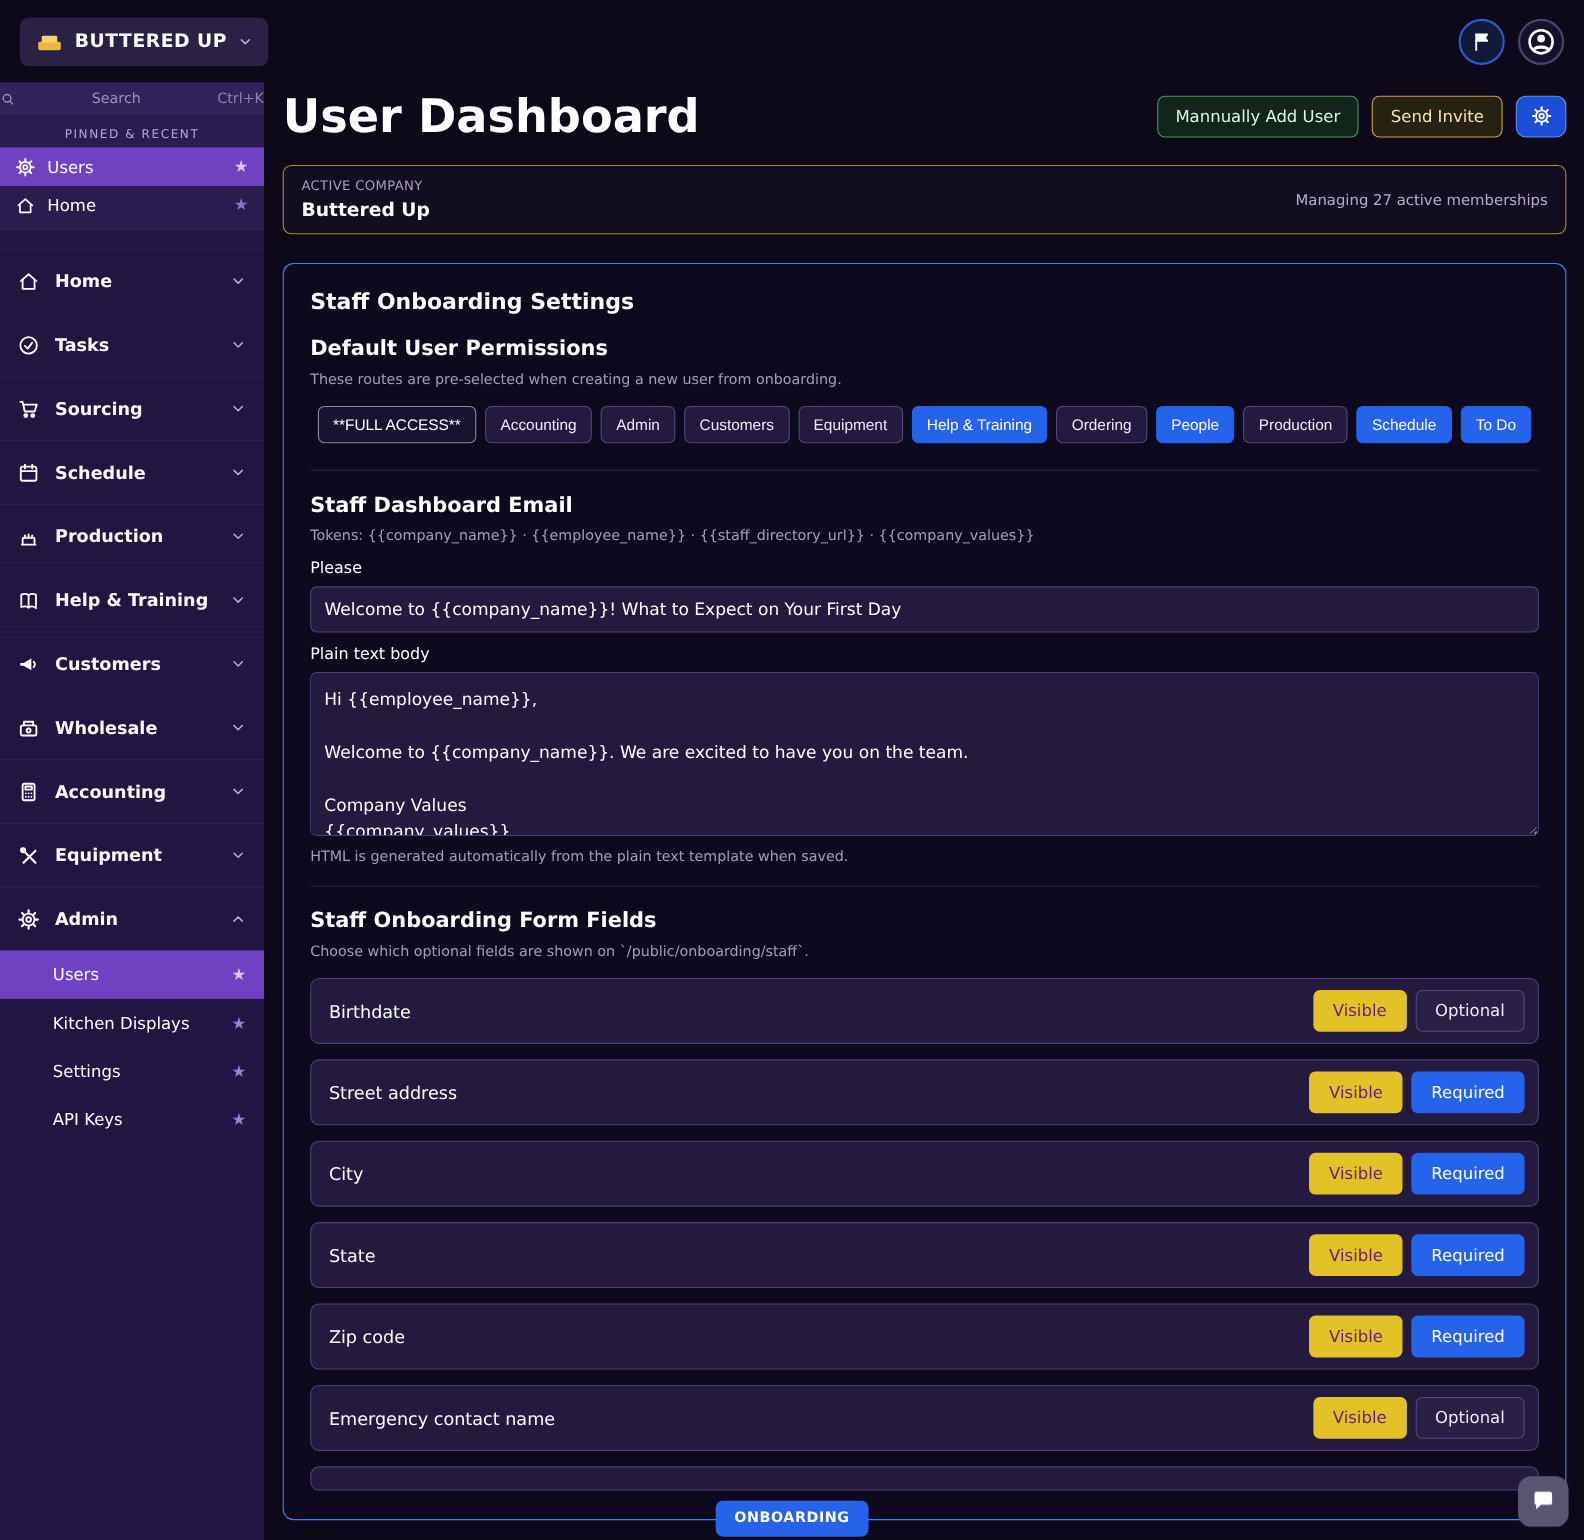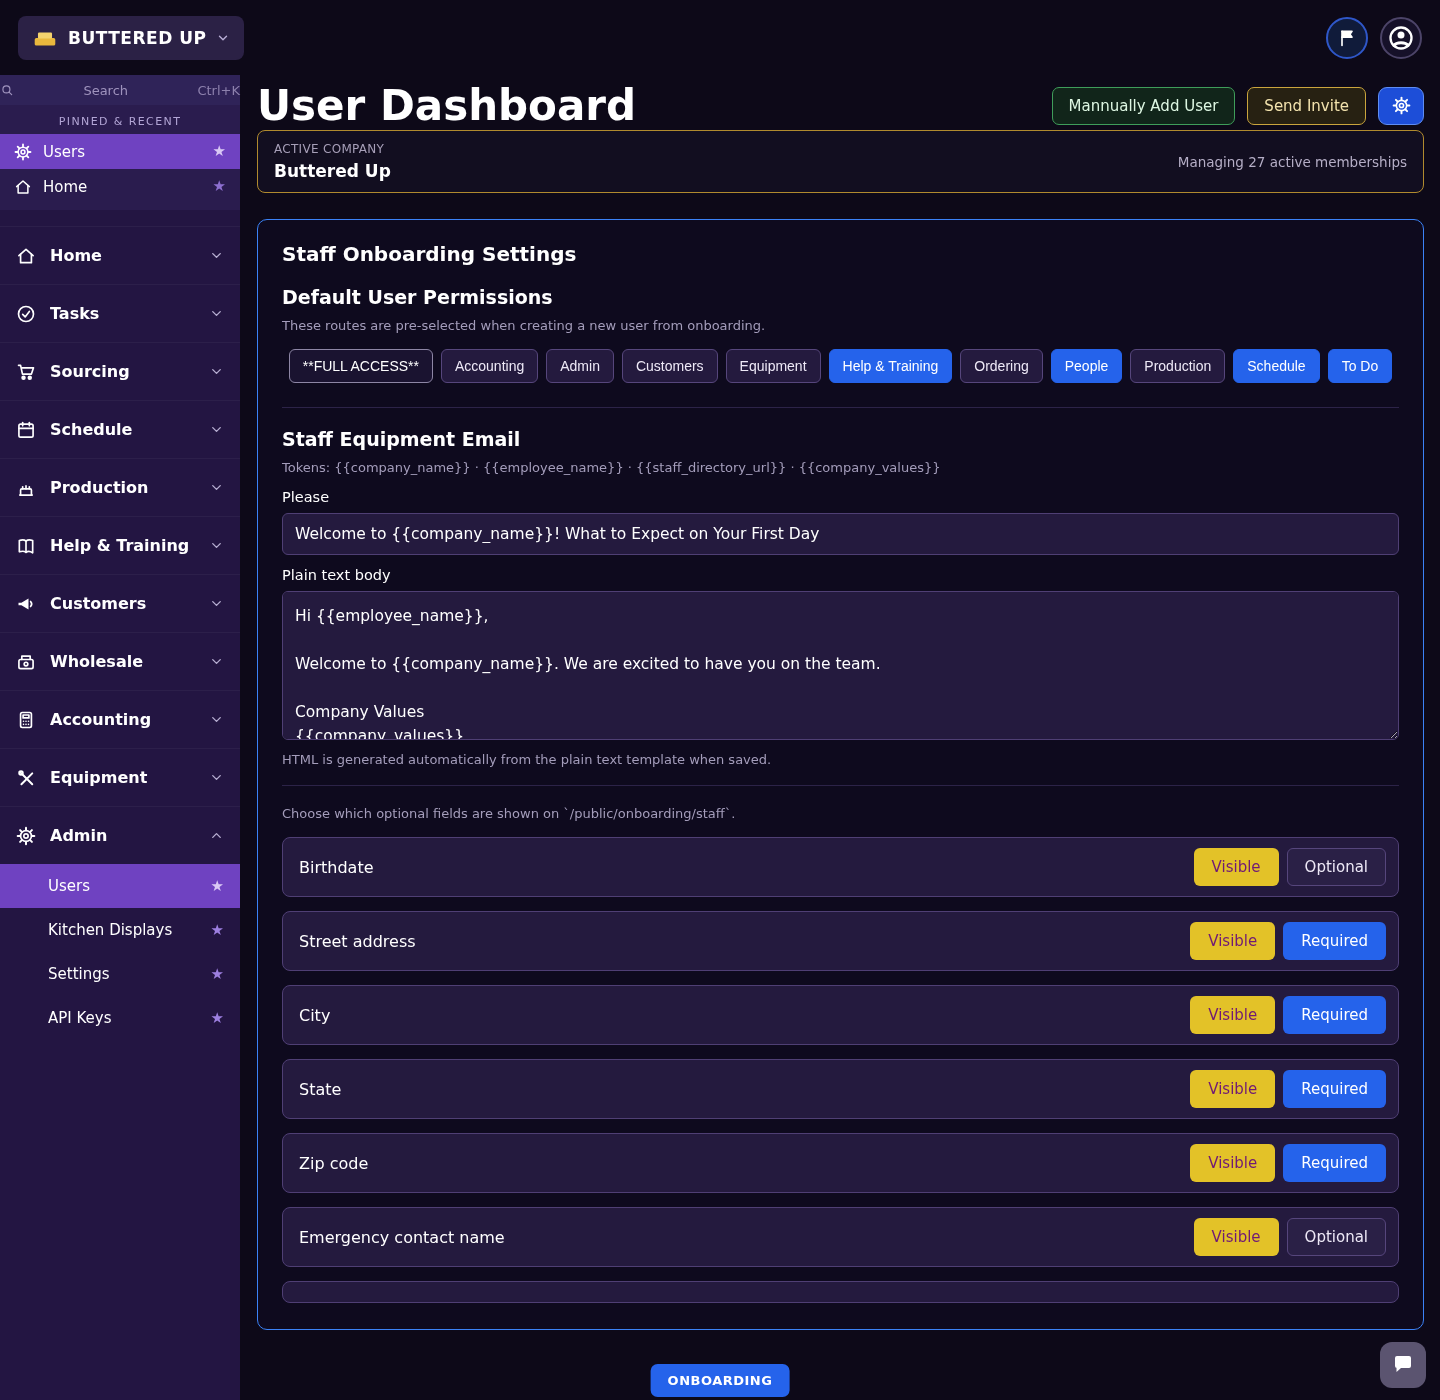--- a/index.html
+++ b/index.html
@@ -49,21 +49,21 @@
   .main { position:absolute; left:240px; top:75px; right:0; padding:6px 16px 0 17px; }
   .title-row { display:flex; align-items:center; justify-content:space-between; }
   .page-title { font-size:42px; font-weight:bold; margin:0; }
   .actions { display:flex; align-items:center; gap:12px; }
   .btn { border-radius:7px; font-size:15px; padding:9px 16px; cursor:pointer; font-family:inherit; }
   .btn-green { background:#11251a; border:1px solid #3f9d5a; color:#ddf6e2; }
   .btn-yellow { background:#272112; border:1px solid #caa53d; color:#f3e3ae; }
   .btn-gear { width:46px; height:38px; background:#1d4ed8; border:1px solid #5f8df3; border-radius:9px; color:#fff; display:flex; align-items:center; justify-content:center; cursor:pointer; }
   .btn-gear .ic { width:19px; height:19px; }
 
-  .company-box { border:1px solid #b08a2e; border-radius:8px; background:#120e20; padding:11px 16px; display:flex; align-items:center; justify-content:space-between; }
+  .company-box { margin-top:20px; border:1px solid #b08a2e; border-radius:8px; background:#120e20; padding:11px 16px; display:flex; align-items:center; justify-content:space-between; }
   .company-label { font-size:12px; color:#a79fb8; letter-spacing:.3px; }
   .company-name { font-size:17px; font-weight:bold; margin-top:5px; }
   .company-status { font-size:13.5px; color:#b5aec6; }
 
   .panel { margin-top:26px; border:1px solid #3b82f6; border-radius:10px; background:#0e0a1e; padding:22px 24px 26px; }
   .h2 { font-size:20px; font-weight:bold; margin:0 0 20px; }
   .h3 { font-size:19px; font-weight:bold; margin:0 0 10px; }
   .caption { font-size:13px; color:#a49dbb; margin:0 0 16px; }
 
   .chips { display:flex; flex-wrap:wrap; gap:8px; margin-bottom:24px;justify-content:center; }
@@ -426,37 +426,38 @@
       <button class="chip active">Help &amp; Training</button>
       <button class="chip inactive">Ordering</button>
       <button class="chip active">People</button>
       <button class="chip inactive">Production</button>
       <button class="chip active">Schedule</button>
       <button class="chip active">To Do</button>
     </div>
 
     <hr class="divider">
 
-    <div class="h3">Staff Equipment Email</div>
+    <div class="h3">Staff Dashboard Email</div>
     <p class="tokens">Tokens: {{company_name}} · {{employee_name}} · {{staff_directory_url}} · {{company_values}}</p>
     <div class="field-label">Please</div>
     <input class="text-input" type="text" value="Welcome to {{company_name}}! What to Expect on Your First Day" style="">
     <div class="field-label">Plain text body</div>
     <textarea class="textarea" style="">Hi {{employee_name}},
 
 Welcome to {{company_name}}. We are excited to have you on the team.
 
 Company Values
 {{company_values}}
 
 Please reply to this email if you have questions before your first shift.</textarea>
     <p class="footnote">HTML is generated automatically from the plain text template when saved.</p>
 
     <hr class="divider">
 
+    <div class="h3">Staff Onboarding Form Fields</div>
     <p class="caption">Choose which optional fields are shown on `/public/onboarding/staff`.</p>
 
     <div class="frow">
       <span class="frow-label">Birthdate</span>
       <span class="frow-actions">
         <button class="pill visible">Visible</button>
         <button class="pill optional">Optional</button>
       </span>
     </div>
     <div class="frow">

